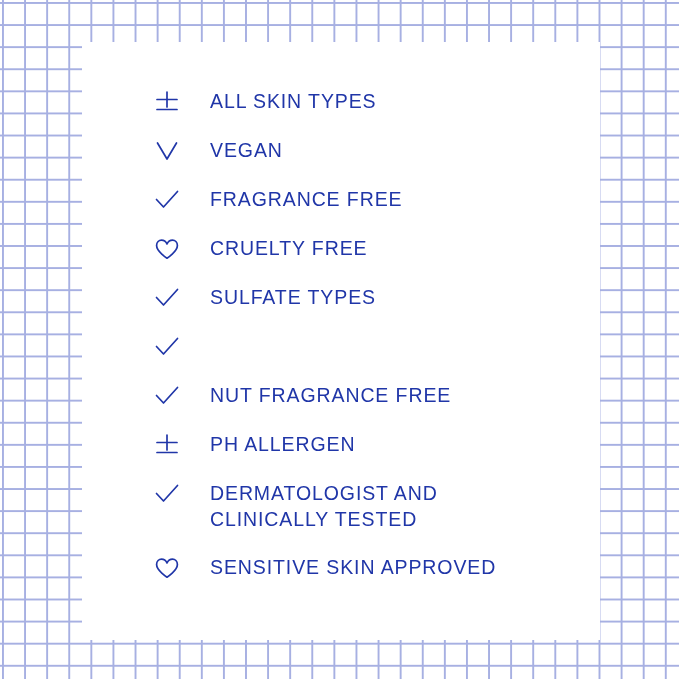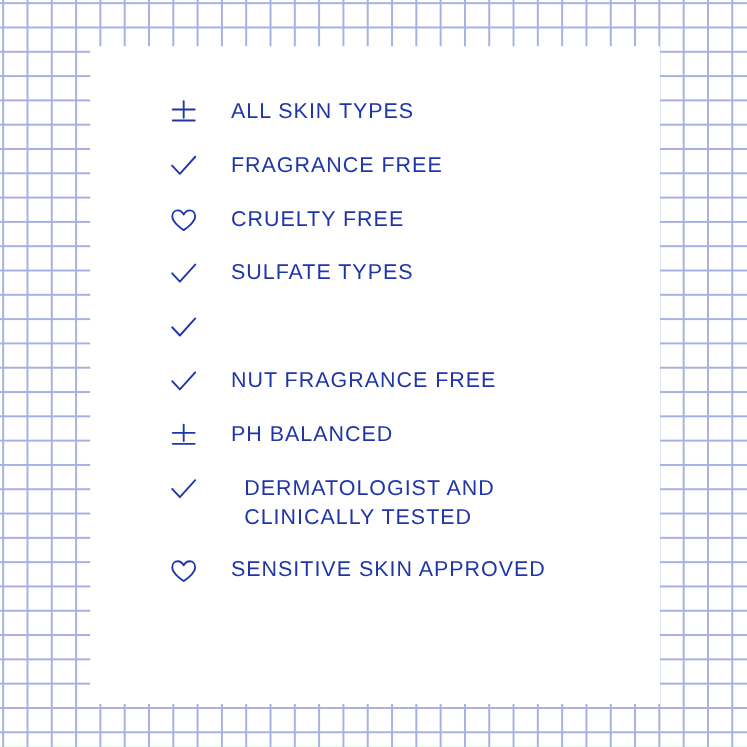--- a/index.html
+++ b/index.html
@@ -54,21 +54,20 @@
   }
 
   .claim-row {
     position: relative;
     display: flex;
     align-items: flex-start;
     height: 49px;
   }
   .claim-row.two-line {
     height: 74px;
-    gap: 12px;
   }
 
   .claim-icon {
     flex: 0 0 auto;
     width: 40px;
     display: flex;
     align-items: flex-start;
     justify-content: flex-start;
     padding-top: 2px;
   }
@@ -103,20 +102,28 @@
         <span class="claim-icon">
           <svg width="26" height="26" viewBox="0 0 26 26" fill="none" stroke="#2036a8" stroke-width="1.7" stroke-linecap="round">
             <line x1="3" y1="9.5" x2="23" y2="9.5"></line>
             <line x1="13" y1="2" x2="13" y2="17"></line>
             <line x1="3" y1="19.5" x2="23" y2="19.5"></line>
           </svg>
         </span>
         <span class="claim-label">ALL SKIN TYPES</span>
       </div>
 
+      <div class="claim-row">
+        <span class="claim-icon">
+          <svg width="26" height="26" viewBox="0 0 26 26" fill="none" stroke="#2036a8" stroke-width="1.7" stroke-linecap="round" stroke-linejoin="round">
+            <polyline points="3.5,4 13,20 22.5,4"></polyline>
+          </svg>
+        </span>
+        <span class="claim-label">VEGAN</span>
+      </div>
 
       <div class="claim-row">
         <span class="claim-icon">
           <svg width="26" height="26" viewBox="0 0 26 26" fill="none" stroke="#2036a8" stroke-width="1.7" stroke-linecap="round" stroke-linejoin="round">
             <polyline points="2.5,11.5 9.5,19 23.5,3.5"></polyline>
           </svg>
         </span>
         <span class="claim-label">FRAGRANCE FREE</span>
       </div>
 
@@ -162,21 +169,21 @@
       </div>
 
       <div class="claim-row">
         <span class="claim-icon">
           <svg width="26" height="26" viewBox="0 0 26 26" fill="none" stroke="#2036a8" stroke-width="1.7" stroke-linecap="round">
             <line x1="3" y1="9.5" x2="23" y2="9.5"></line>
             <line x1="13" y1="2" x2="13" y2="17"></line>
             <line x1="3" y1="19.5" x2="23" y2="19.5"></line>
           </svg>
         </span>
-        <span class="claim-label">PH BALANCED</span>
+        <span class="claim-label">PH ALLERGEN</span>
       </div>
 
       <div class="claim-row two-line">
         <span class="claim-icon">
           <svg width="26" height="26" viewBox="0 0 26 26" fill="none" stroke="#2036a8" stroke-width="1.7" stroke-linecap="round" stroke-linejoin="round">
             <polyline points="2.5,11.5 9.5,19 23.5,3.5"></polyline>
           </svg>
         </span>
         <span class="claim-label">DERMATOLOGIST AND
 CLINICALLY TESTED</span>

